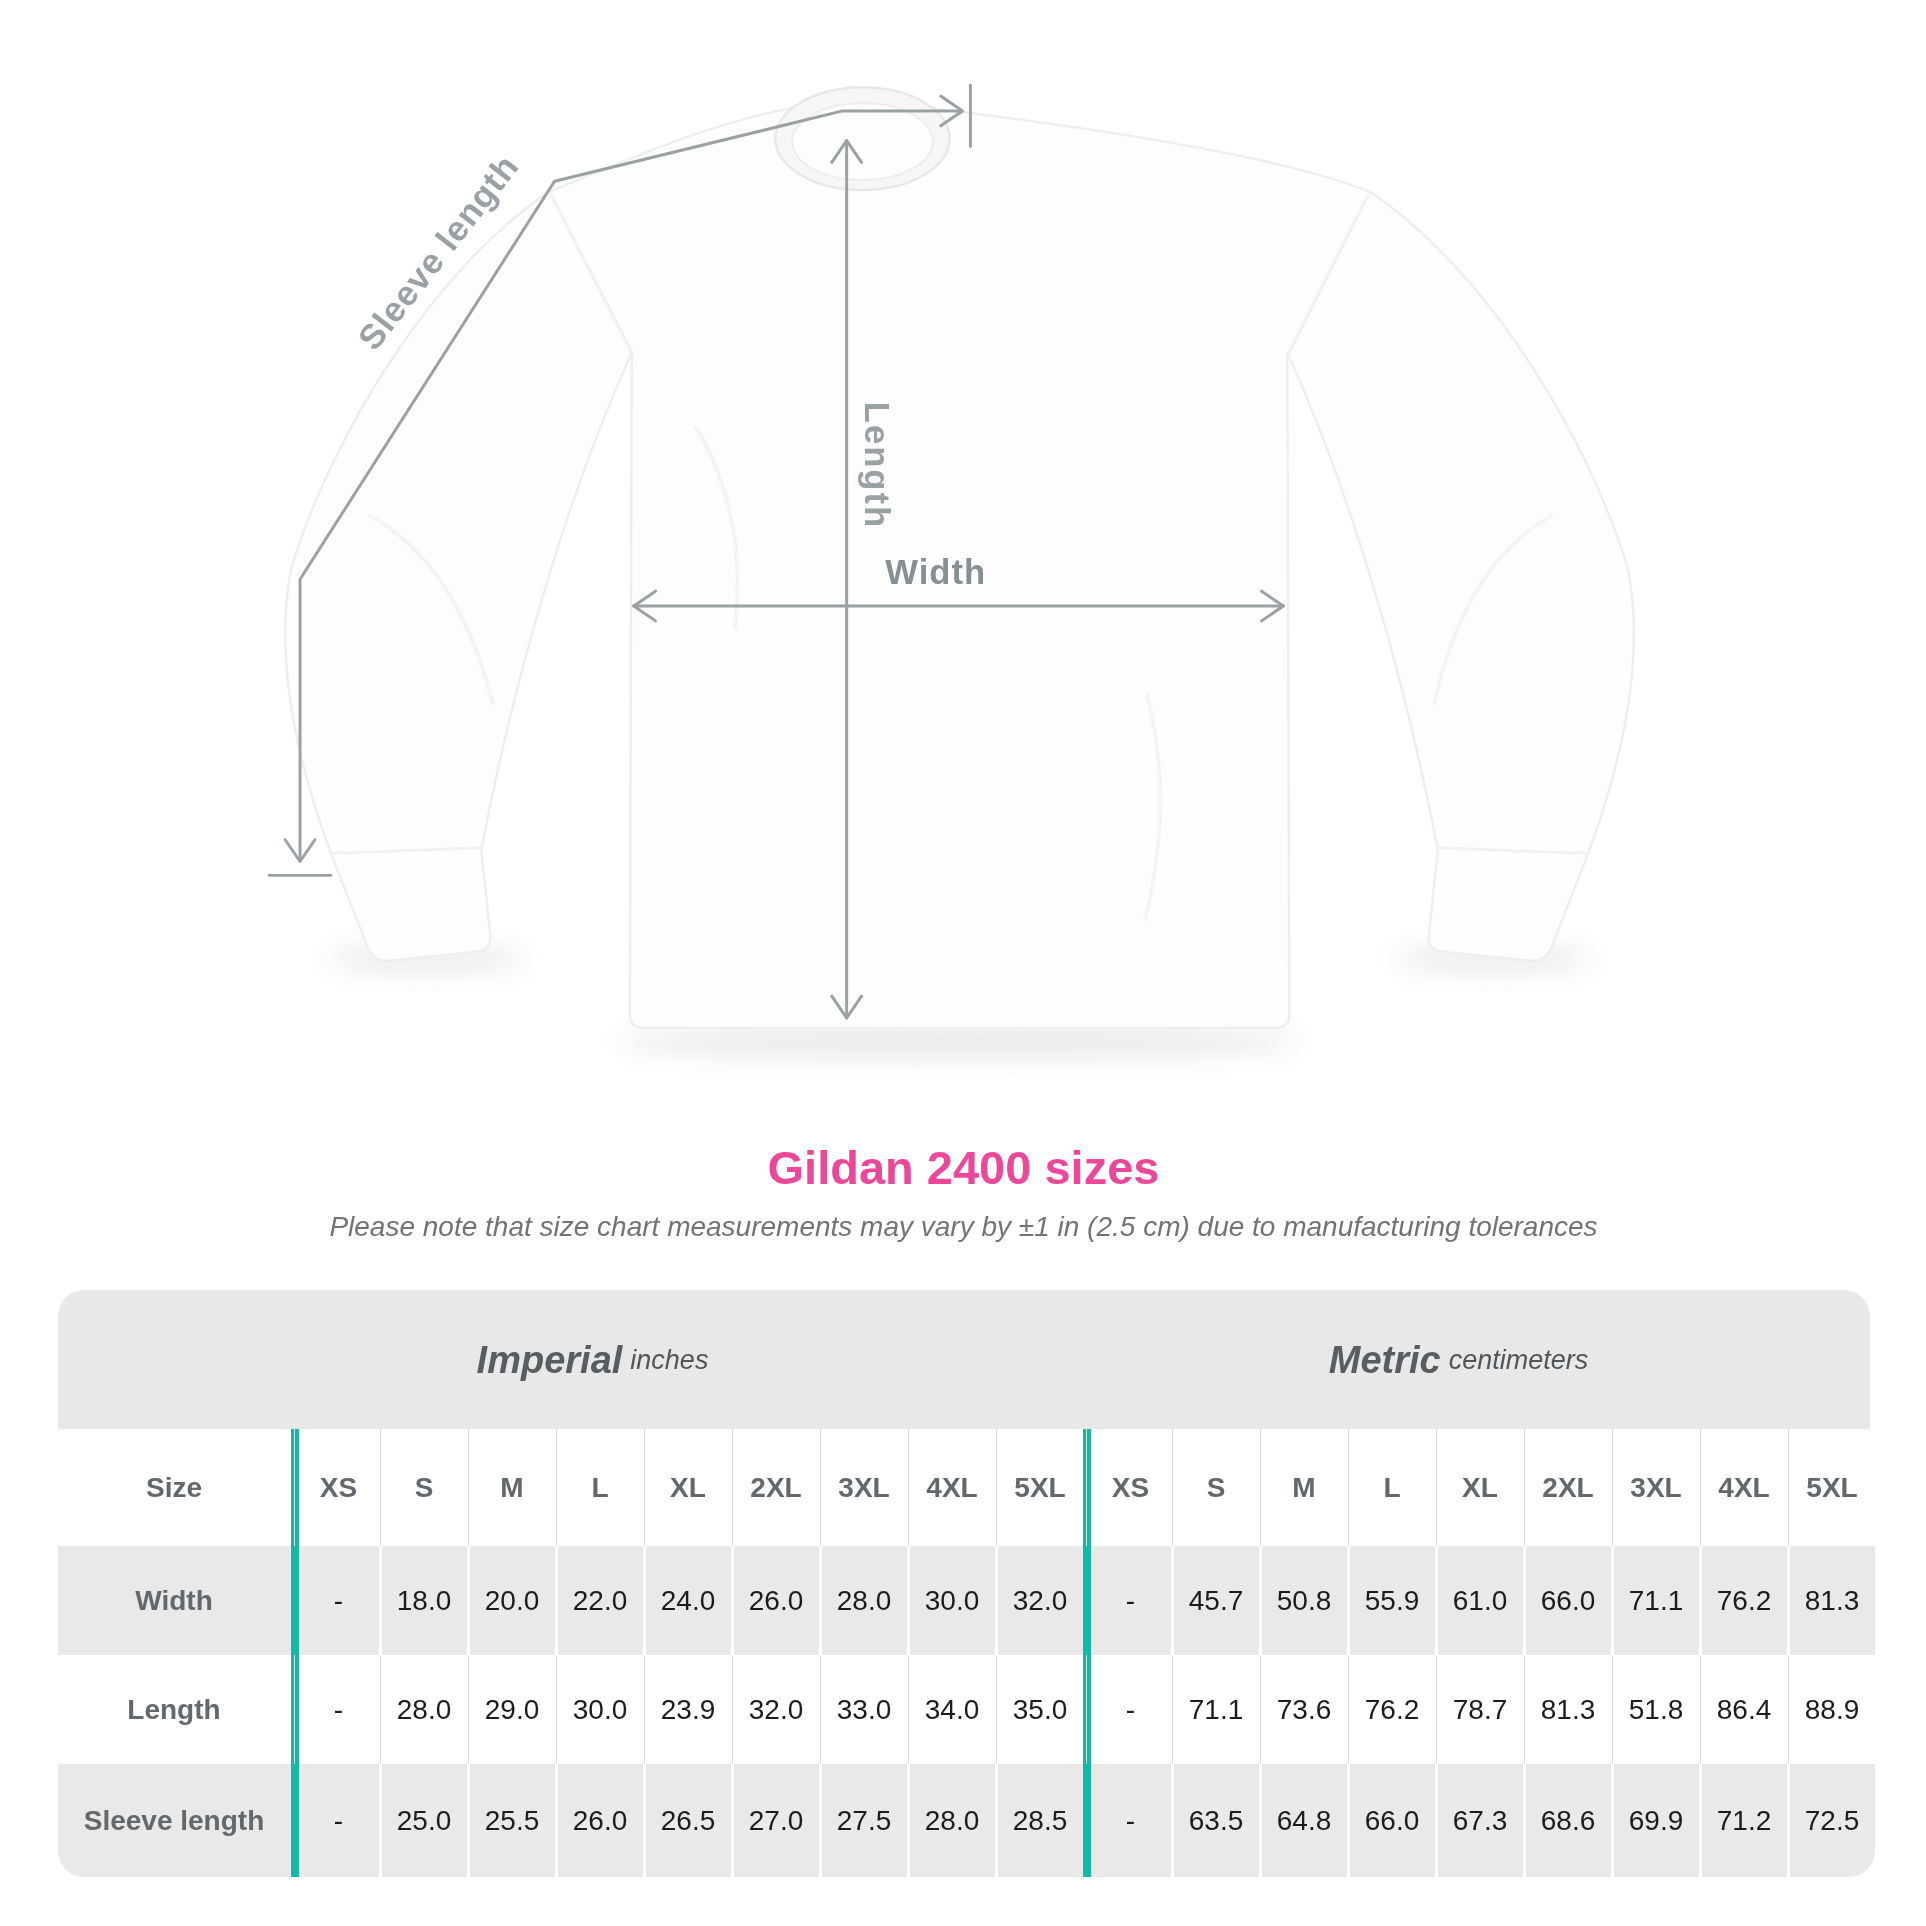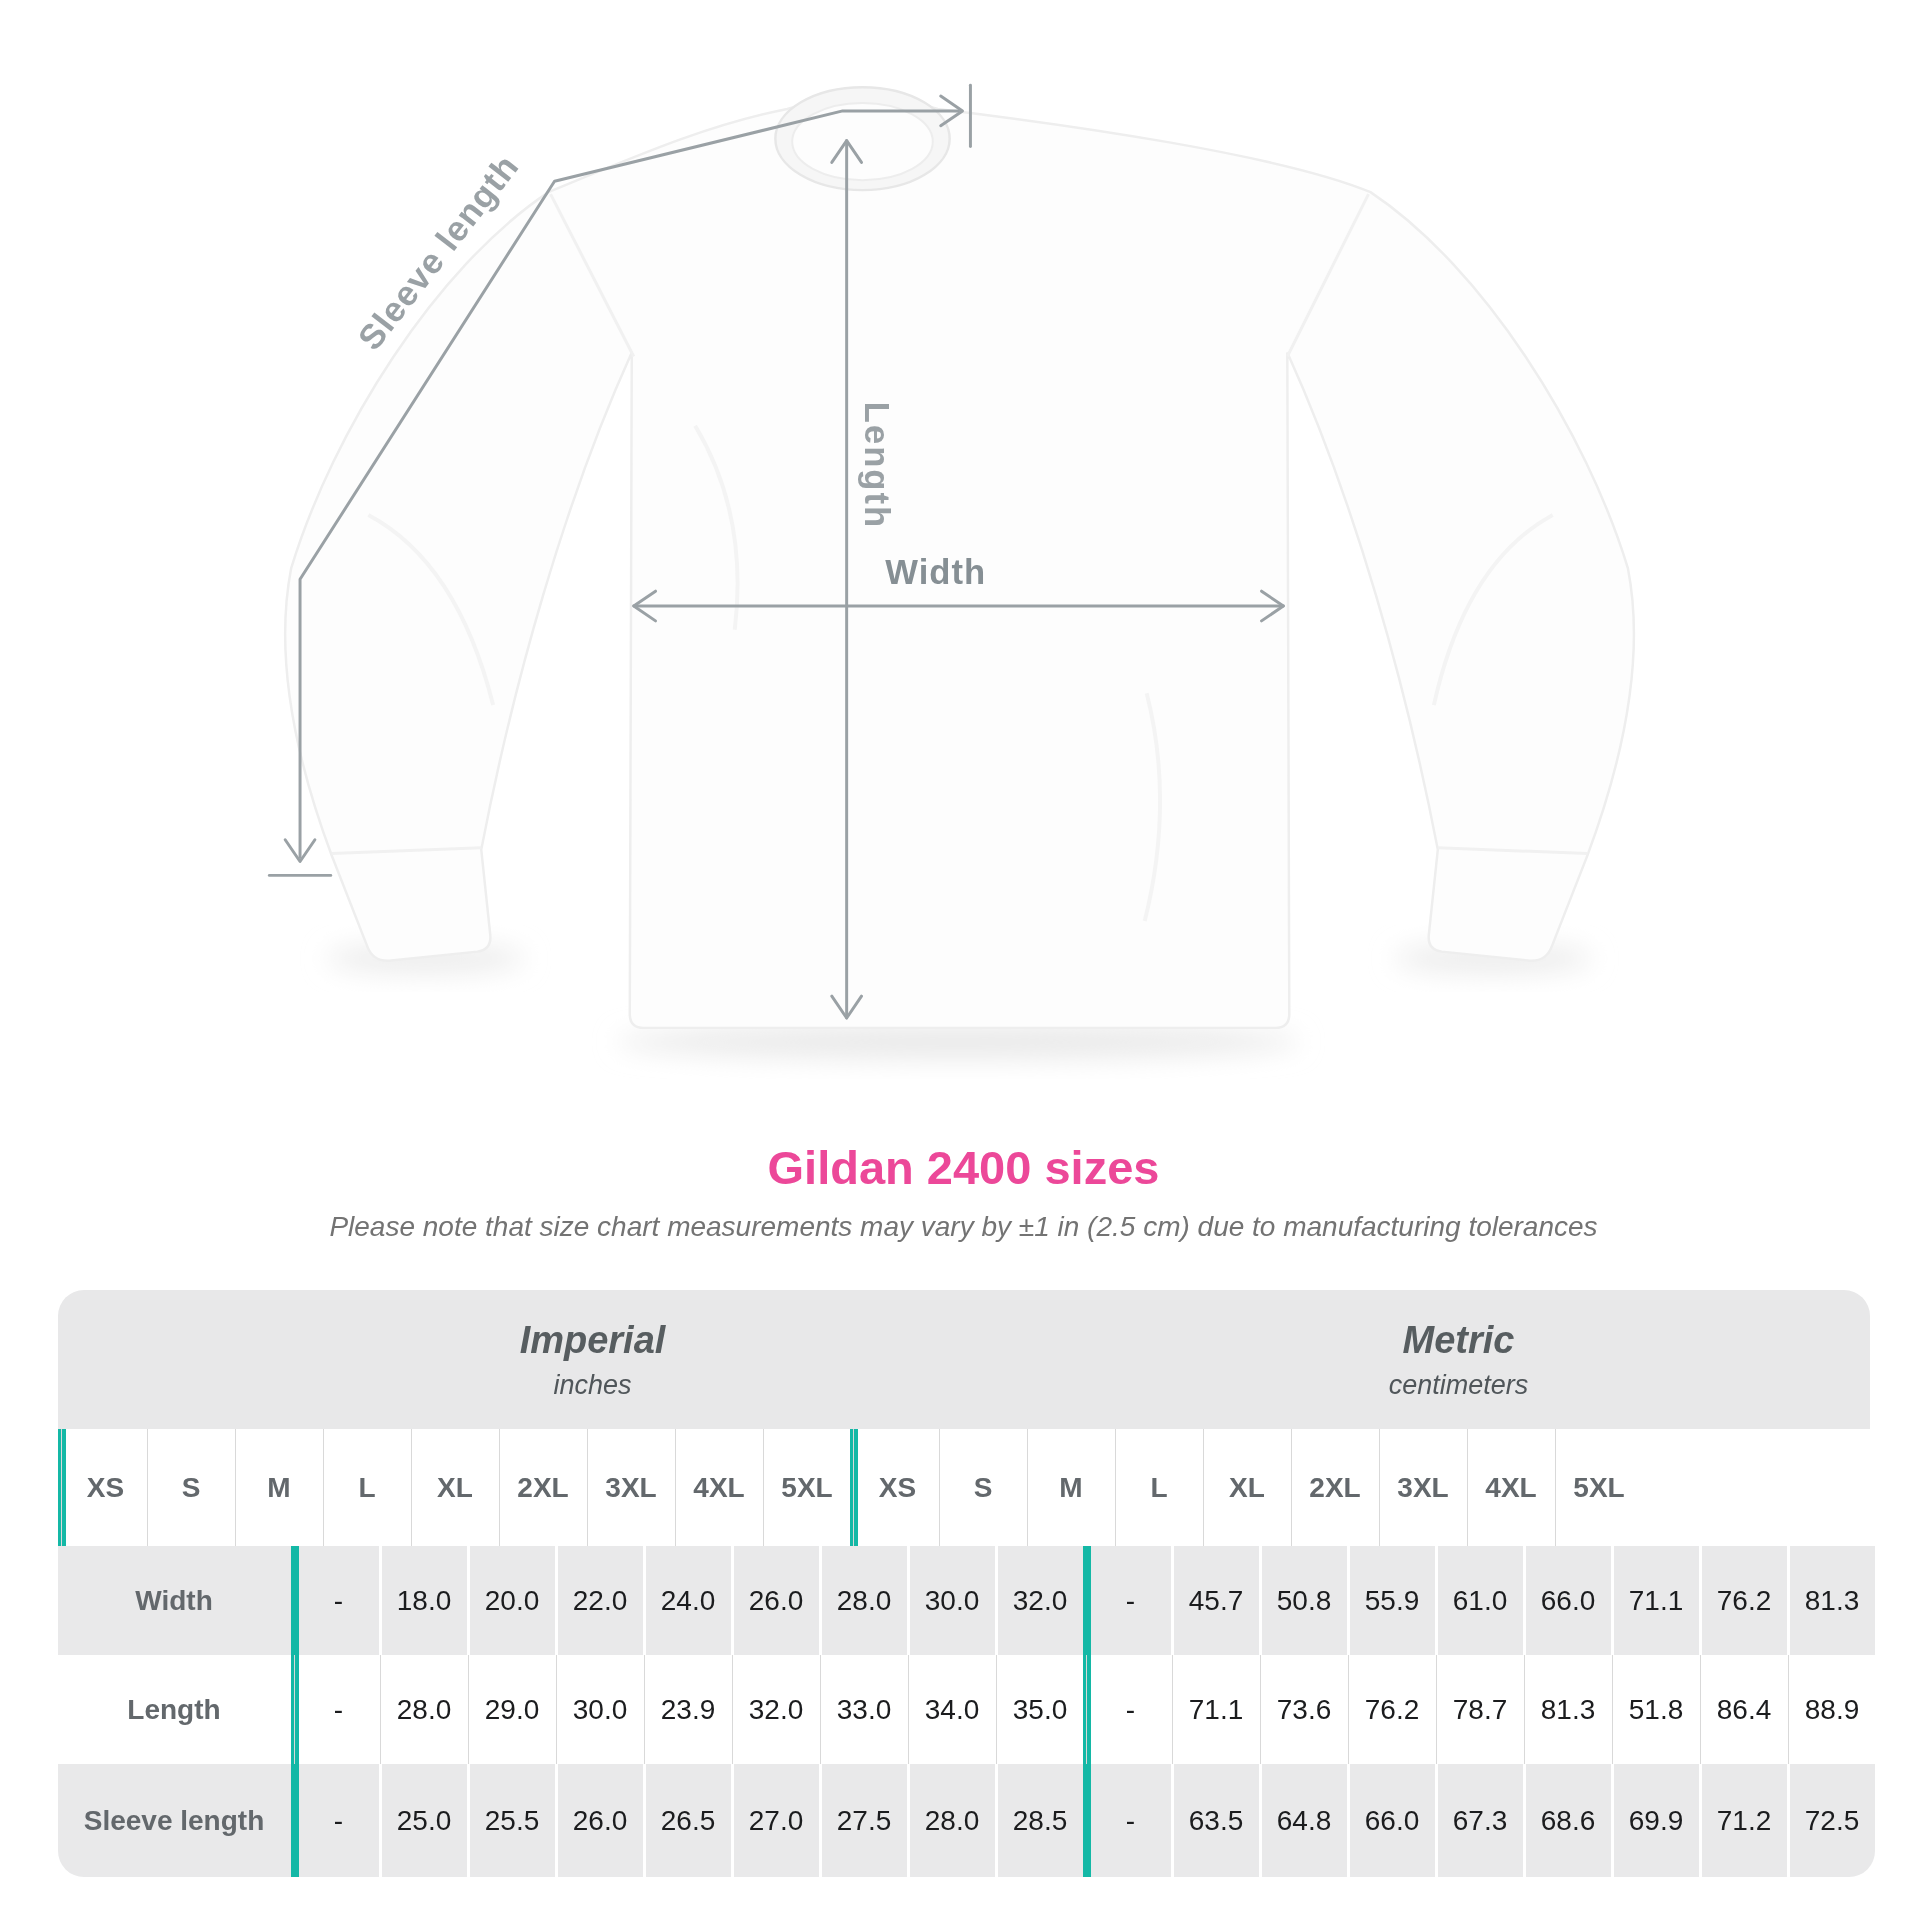--- a/index.html
+++ b/index.html
@@ -25,21 +25,21 @@
 
   
   .size-table { width:1812px; margin:46px auto 0 auto; }
 
   .band-row {
     position:relative; height:139px; background:#e8e8e9;
     border-radius:26px 26px 0 0;
   }
   .band-group {
     position:absolute; top:50%; transform:translate(-50%,-50%);
-    display:flex; flex-direction:column; align-items:center; gap:8px;
+    display:flex; flex-direction:row; align-items:center; gap:8px;
   }
   .band-group.imperial { left:535px; }
   .band-group.metric   { left:1401px; }
   .band-title { font-size:38px; font-weight:bold; font-style:italic; color:#575d60; }
   .band-sub   { font-size:27px; font-style:italic; color:#50565a; }
 
   .t-row { display:flex; }
   .t-row.header { height:117px; background:#ffffff; }
   .t-row.data   { height:109px; }
   .t-row.data:last-child { height:113px; }
@@ -170,20 +170,21 @@
       <div class="band-title">Imperial</div>
       <div class="band-sub">inches</div>
     </div>
     <div class="band-group metric">
       <div class="band-title">Metric</div>
       <div class="band-sub">centimeters</div>
     </div>
   </div>
 
   <div class="t-row header white">
+    <div class="cell label-cell size-text">Size</div>
 
   <div class="cell size-text sep8">XS</div>
       <div class="cell size-text sep3">S</div>
       <div class="cell size-text sep3">M</div>
       <div class="cell size-text sep3">L</div>
       <div class="cell size-text sep3">XL</div>
       <div class="cell size-text sep3">2XL</div>
       <div class="cell size-text sep3">3XL</div>
       <div class="cell size-text sep3">4XL</div>
       <div class="cell size-text sep3">5XL</div>

